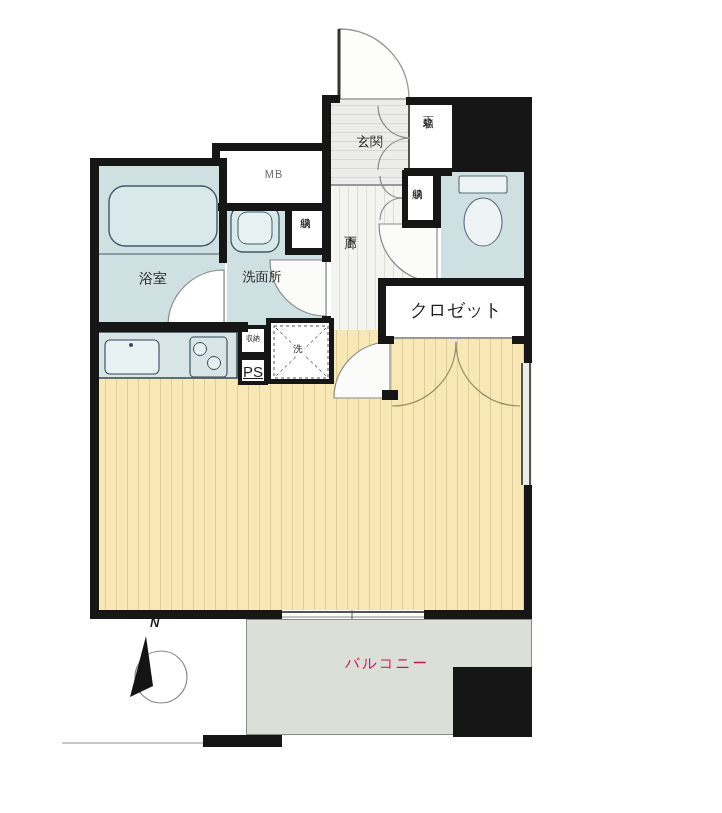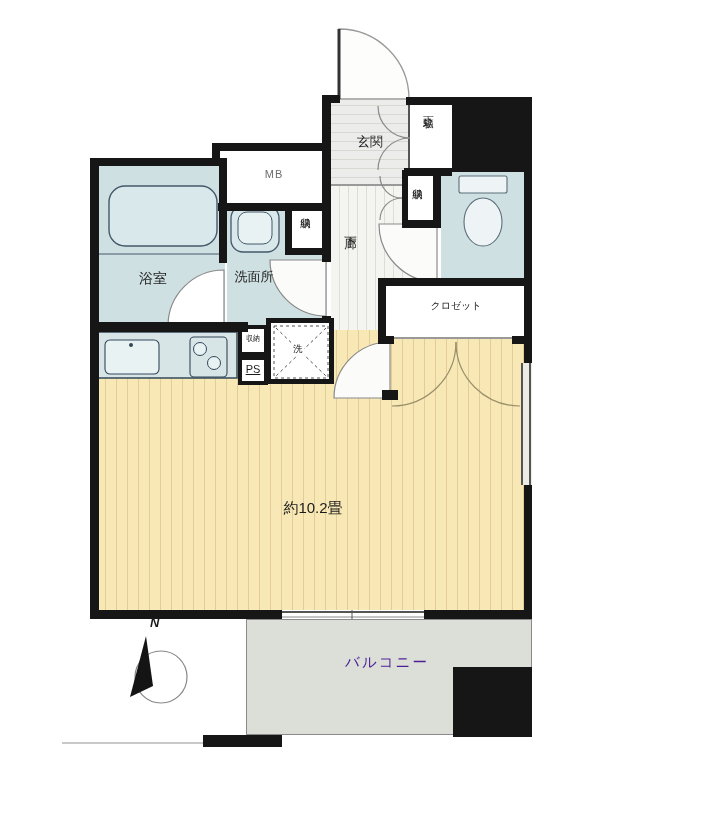--- a/index.html
+++ b/index.html
@@ -127,30 +127,29 @@
   <div class="w" style="left:90px;top:322px;width:158px;height:10px;"></div>
   <div class="w" style="left:322px;top:316px;width:9px;height:6px;"></div>
   <div class="w" style="left:524px;top:172px;width:8px;height:191px;"></div>
   <div class="w" style="left:524px;top:485px;width:8px;height:125px;"></div>
   <div class="w" style="left:90px;top:610px;width:192px;height:9px;"></div>
   <div class="w" style="left:424px;top:610px;width:108px;height:9px;"></div>
   <div class="w" style="left:453px;top:667px;width:79px;height:70px;"></div>
   <div class="w" style="left:203px;top:735px;width:79px;height:12px;"></div>
 
   <div class="lbl c" style="left:118px;top:270px;width:70px;font-size:14px;">浴室</div>
-  <div class="lbl c" style="left:216px;top:270px;width:76px;font-size:13px;">洗面所</div>
+  <div class="lbl c" style="left:224px;top:270px;width:76px;font-size:13px;">洗面所</div>
   <div class="lbl c" style="left:244px;top:168px;width:60px;font-size:11px;color:#6d6d6d;letter-spacing:1px;">MB</div>
   <div class="lbl vert" style="left:300px;top:209px;font-size:10.5px;">収納</div>
   <div class="lbl c" style="left:334px;top:135px;width:72px;font-size:13px;">玄関</div>
   <div class="lbl vert" style="left:423px;top:108px;font-size:10.5px;">下駄箱</div>
   <div class="lbl vert" style="left:412px;top:180px;font-size:10.5px;">収納</div>
   <div class="lbl vert" style="left:343px;top:226px;font-size:12.5px;">廊下</div>
-  <div class="lbl c" style="left:388px;top:300px;width:136px;font-size:10px;">クロゼット</div>
+  <div class="lbl c" style="left:388px;top:300px;width:136px;font-size:18px;">クロゼット</div>
   <div class="lbl c" style="left:239px;top:334px;width:28px;font-size:8px;transform:scaleX(0.85);">収納</div>
-  <div class="lbl c" style="left:239px;top:363px;width:28px;font-size:11px;text-decoration:underline;">PS</div>
+  <div class="lbl c" style="left:239px;top:363px;width:28px;font-size:15px;text-decoration:underline;">PS</div>
   <div class="lbl" style="left:292px;top:344px;font-size:9.5px;background:#fff;padding:0 1px;z-index:6;">洗</div>
   <div class="lbl c" style="left:238px;top:449px;width:150px;font-size:15px;line-height:1.55;">
-    <div>約10.2畳</div>
   </div>
-  <div class="lbl c" style="left:292px;top:655px;width:190px;font-size:14.5px;letter-spacing:2px;color:#4c1d95;font-family:Liberation Mono, monospace;">バルコニー</div>
+  <div class="lbl c" style="left:292px;top:655px;width:190px;font-size:14.5px;letter-spacing:2px;color:#be185d;">バルコニー</div>
   <div class="lbl" style="left:150px;top:616px;font-size:13px;font-weight:bold;font-style:italic;">N</div>
 
 </div>
 
 </body></html>

